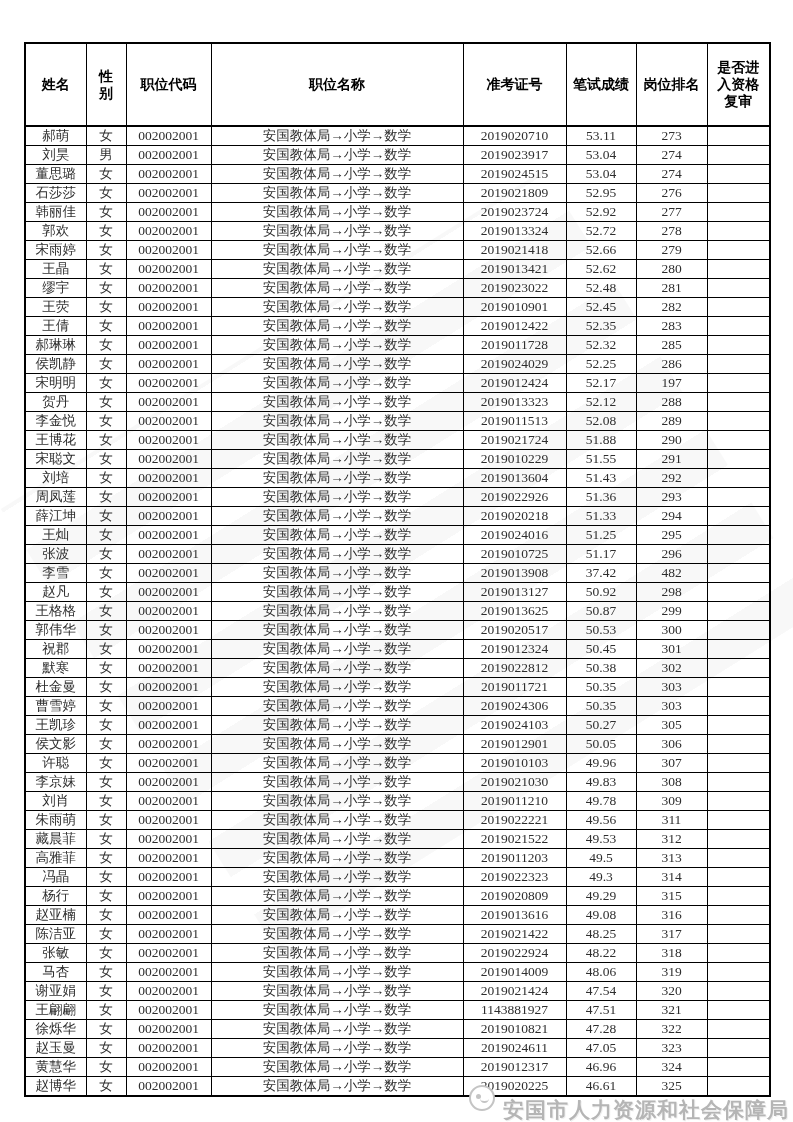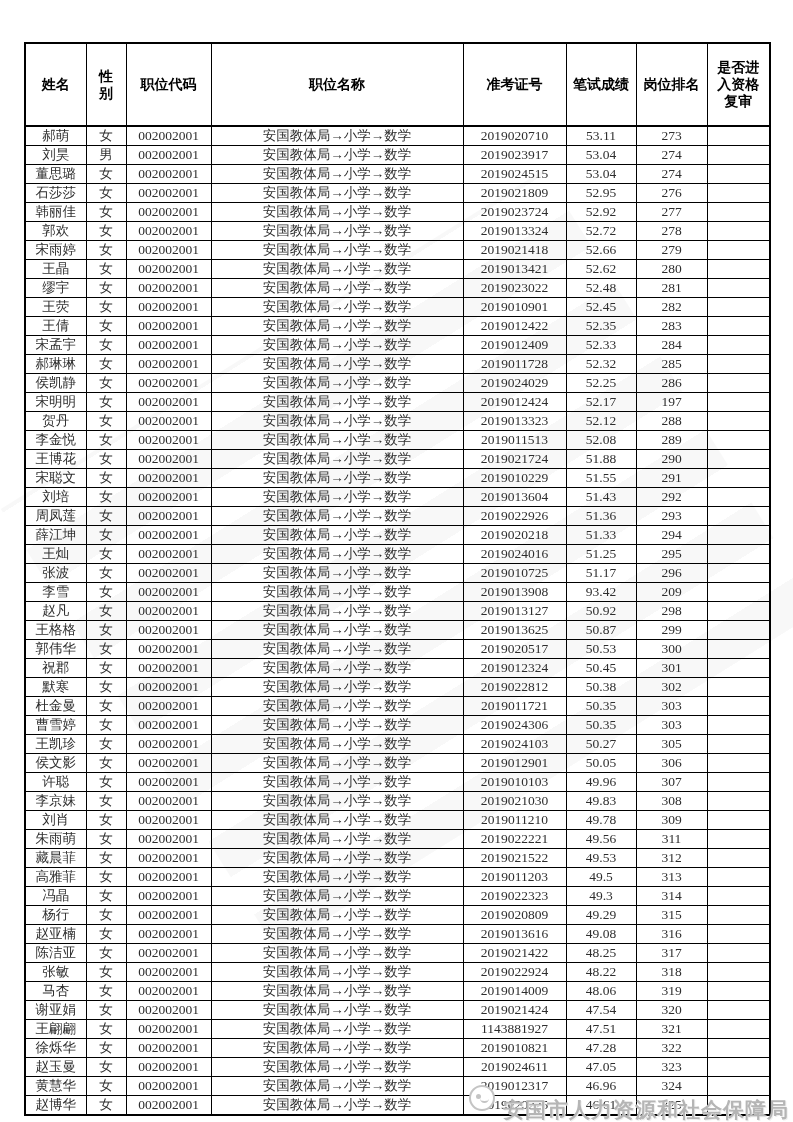--- a/index.html
+++ b/index.html
@@ -178,30 +178,20 @@
           <td>王倩</td>
           <td>女</td>
           <td>002002001</td>
           <td>安国教体局→小学→数学</td>
           <td>2019012422</td>
           <td>52.35</td>
           <td>283</td>
           <td></td>
         </tr>
         <tr>
-          <td>宋孟宇</td>
-          <td>女</td>
-          <td>002002001</td>
-          <td>安国教体局→小学→数学</td>
-          <td>2019012409</td>
-          <td>52.33</td>
-          <td>284</td>
-          <td></td>
-        </tr>
-        <tr>
           <td>郝琳琳</td>
           <td>女</td>
           <td>002002001</td>
           <td>安国教体局→小学→数学</td>
           <td>2019011728</td>
           <td>52.32</td>
           <td>285</td>
           <td></td>
         </tr>
         <tr>
@@ -313,22 +303,22 @@
           <td>51.17</td>
           <td>296</td>
           <td></td>
         </tr>
         <tr>
           <td>李雪</td>
           <td>女</td>
           <td>002002001</td>
           <td>安国教体局→小学→数学</td>
           <td>2019013908</td>
-          <td>93.42</td>
-          <td>209</td>
+          <td>37.42</td>
+          <td>482</td>
           <td></td>
         </tr>
         <tr>
           <td>赵凡</td>
           <td>女</td>
           <td>002002001</td>
           <td>安国教体局→小学→数学</td>
           <td>2019013127</td>
           <td>50.92</td>
           <td>298</td>

